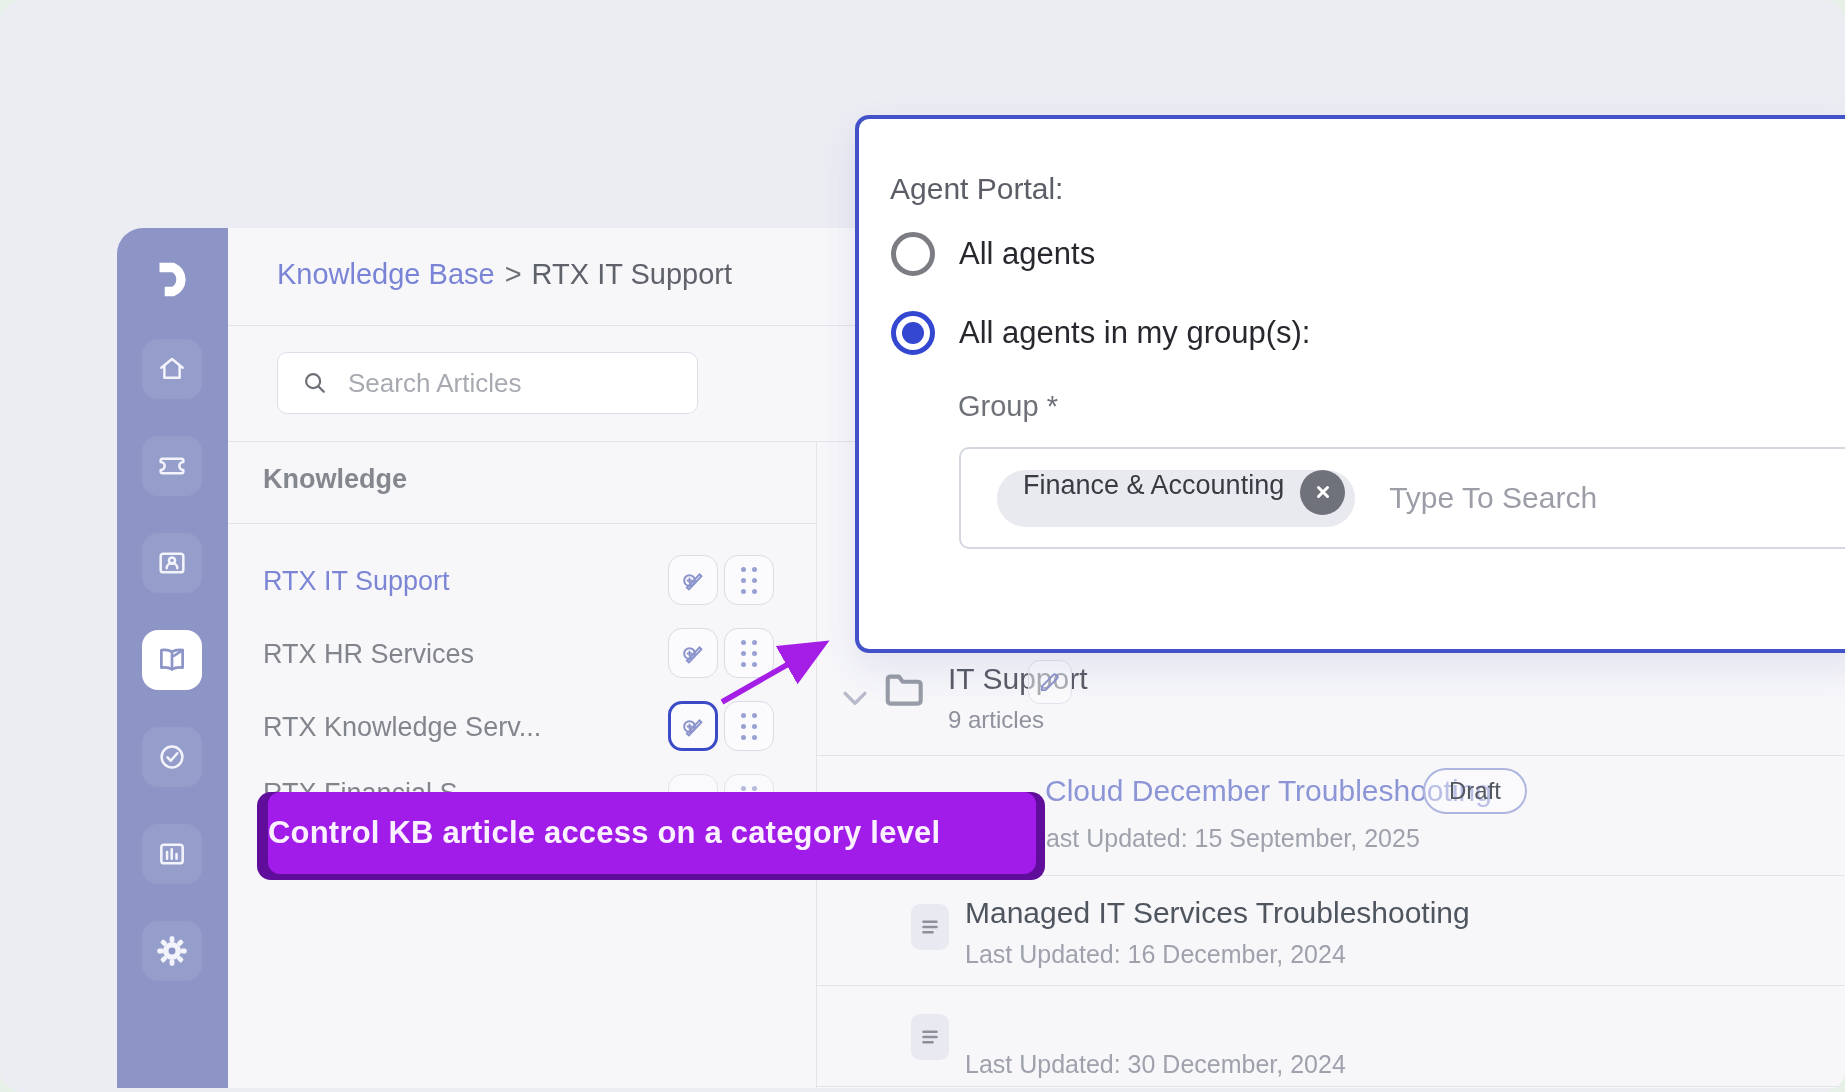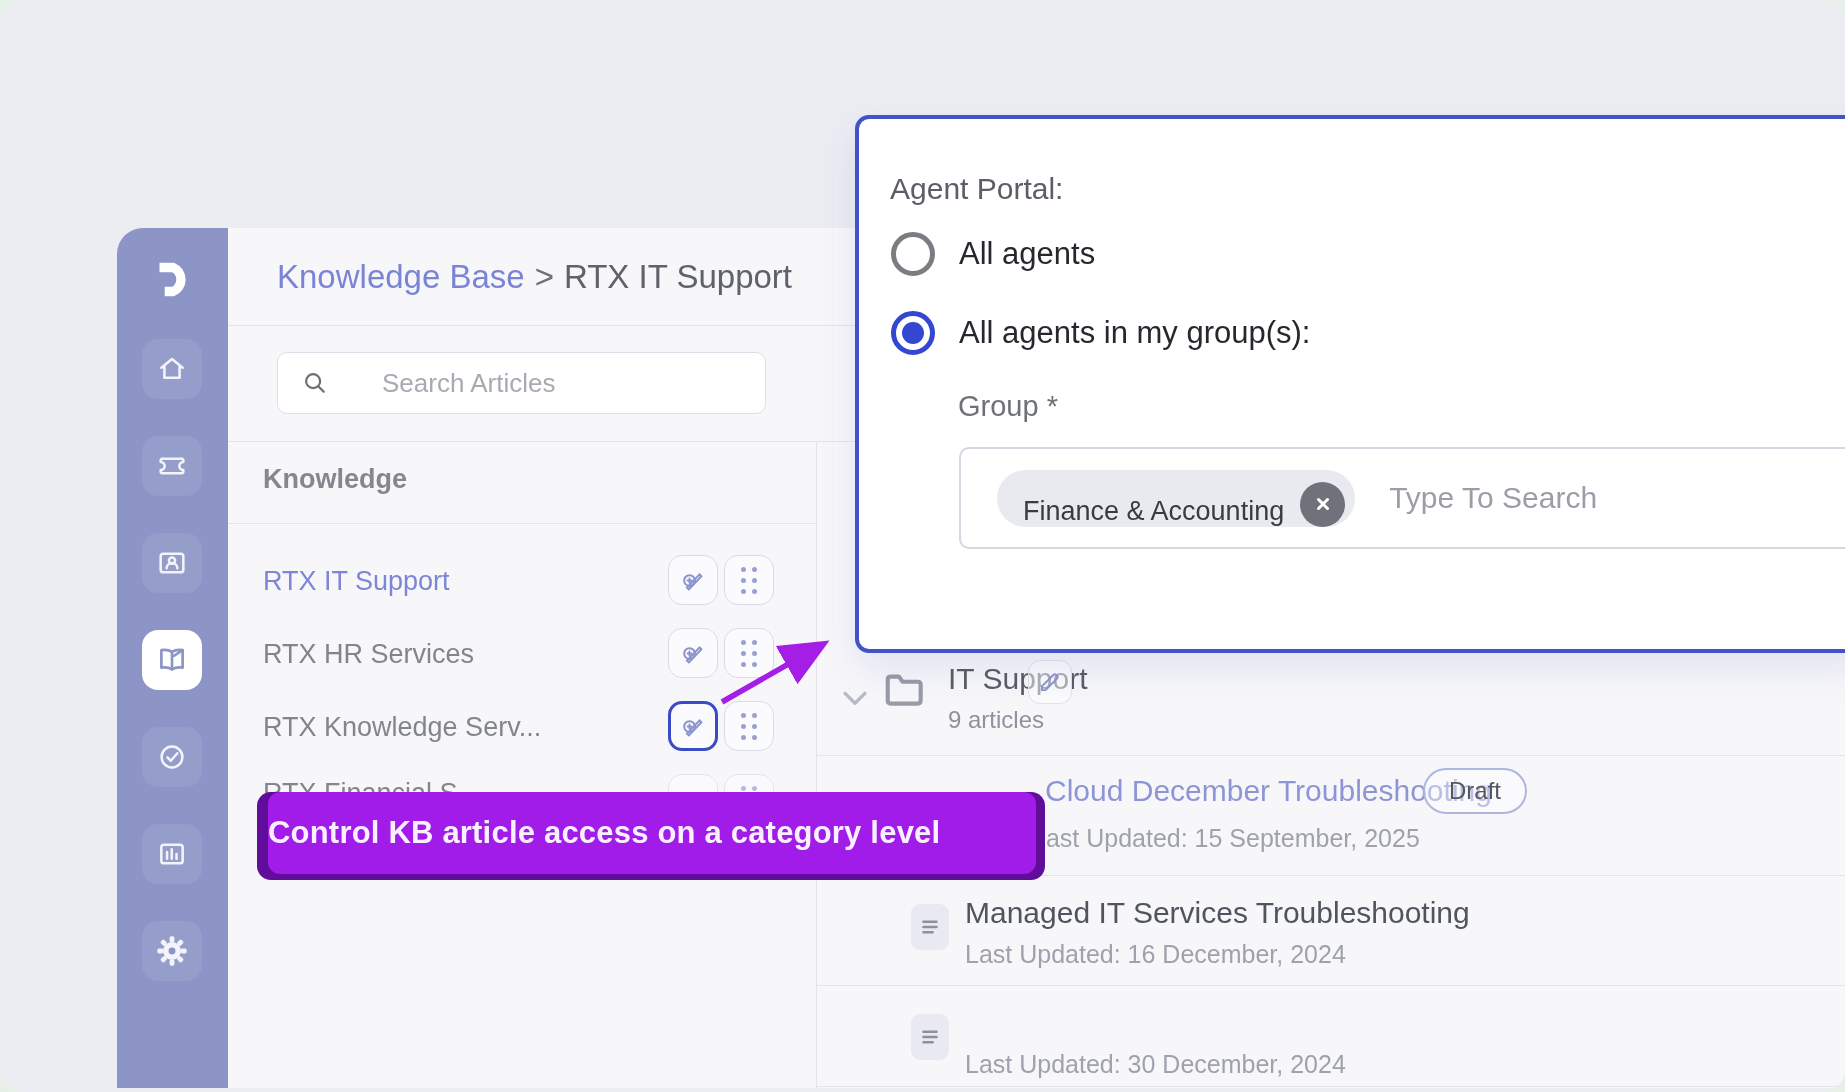--- a/index.html
+++ b/index.html
@@ -15,27 +15,27 @@
     background:rgba(255,255,255,.08);display:flex;align-items:center;justify-content:center;}
   .side-btn svg{stroke:#f3f4fb;fill:none;stroke-width:1.9;stroke-linecap:round;stroke-linejoin:round;}
   .side-btn.active{background:#ffffff;}
   .side-btn.active svg{stroke:#8c95c6;}
 
   
   .content{position:absolute;left:228px;top:228px;right:0;bottom:4px;background:#f7f7fa;}
   .hline{position:absolute;height:1px;background:#e3e4ea;}
   .vline{position:absolute;width:1px;background:#e3e4ea;}
 
-  .breadcrumb{position:absolute;left:277px;top:258px;font-size:33px;}
+  .breadcrumb{position:absolute;left:277px;top:258px;font-size:29px;}
   .crumb-link{color:#7a84d6;}
   .crumb-sep{color:#6f7178;margin:0 10px;}
   .crumb-cur{color:#5f626b;}
 
-  .searchbox{position:absolute;left:277px;top:352px;width:489px;height:62px;background:#fff;
-    border:1px solid #dddee8;border-radius:10px;display:flex;align-items:center;box-sizing:border-box;padding-left:22px;gap:34px;}
+  .searchbox{position:absolute;left:277px;top:352px;width:421px;height:62px;background:#fff;
+    border:1px solid #dddee8;border-radius:10px;display:flex;align-items:center;box-sizing:border-box;padding-left:22px;}
   .searchbox svg{flex:0 0 auto;}
   .searchbox input{border:none;outline:none;background:transparent;font-size:26px;color:#5f626b;
     margin-left:16px;width:300px;font-family:inherit;}
   .searchbox input::placeholder{color:#a8aab2;}
 
   .cat-header{position:absolute;left:263px;top:464px;font-size:27px;font-weight:700;color:#85878f;}
   .cat-label{position:absolute;left:263px;font-size:27px;color:#83858d;white-space:nowrap;}
   .cat-label.active{color:#7c86d4;font-weight:500;}
   .sq-btn{position:absolute;width:50px;height:50px;border:1.5px solid #d9dbe7;border-radius:14px;
     background:rgba(255,255,255,.55);box-sizing:border-box;display:flex;align-items:center;justify-content:center;}
@@ -74,21 +74,21 @@
   .modal-label{position:absolute;left:890px;top:172px;font-size:30px;color:#5b5e66;z-index:41;}
   .radio-row{position:absolute;left:891px;display:flex;align-items:center;z-index:41;}
   .radio{width:44px;height:44px;border-radius:50%;box-sizing:border-box;border:5px solid #7c7d83;
     background:#fff;display:flex;align-items:center;justify-content:center;}
   .radio.sel{border-color:#3347d1;}
   .radio.sel i{display:block;width:22px;height:22px;border-radius:50%;background:#3347d1;}
   .radio-row label{margin-left:24px;font-size:31px;color:#26282d;}
   .group-label{position:absolute;left:958px;top:390px;font-size:29px;color:#6f7179;z-index:41;}
   .group-input{position:absolute;left:959px;top:447px;right:-10px;height:102px;border:2px solid #d5d7e0;
     border-radius:10px;background:#fff;z-index:41;display:flex;align-items:center;box-sizing:border-box;padding-left:36px;}
-  .chip{height:57px;background:#e9eaf0;border-radius:29px;display:flex;align-items:flex-end;
+  .chip{height:57px;background:#e9eaf0;border-radius:29px;display:flex;align-items:flex-start;
     padding:0 10px 0 26px;}
   .chip span{font-size:27px;color:#393b41;}
   .chip-x{width:45px;height:45px;border-radius:50%;background:#6f727b;margin-left:16px;
     display:flex;align-items:center;justify-content:center;}
   .chip-x svg{stroke:#fff;stroke-width:3;stroke-linecap:round;}
   .group-input input{border:none;outline:none;font-size:30px;margin-left:32px;flex:1;
     font-family:inherit;color:#45474e;background:transparent;}
   .group-input input::placeholder{color:#9c9ea7;}
 </style>
 </head>

